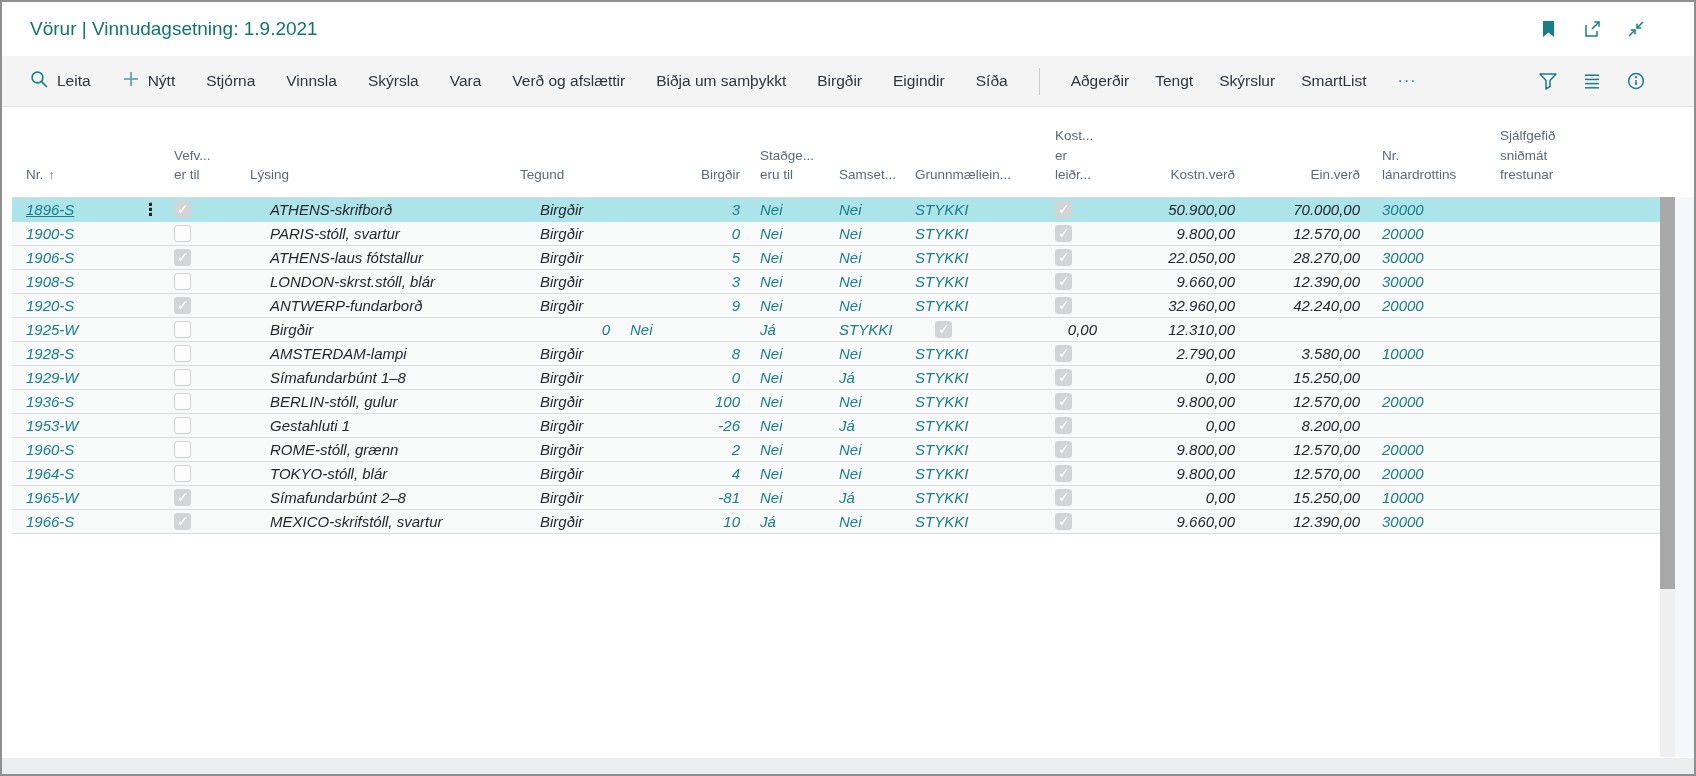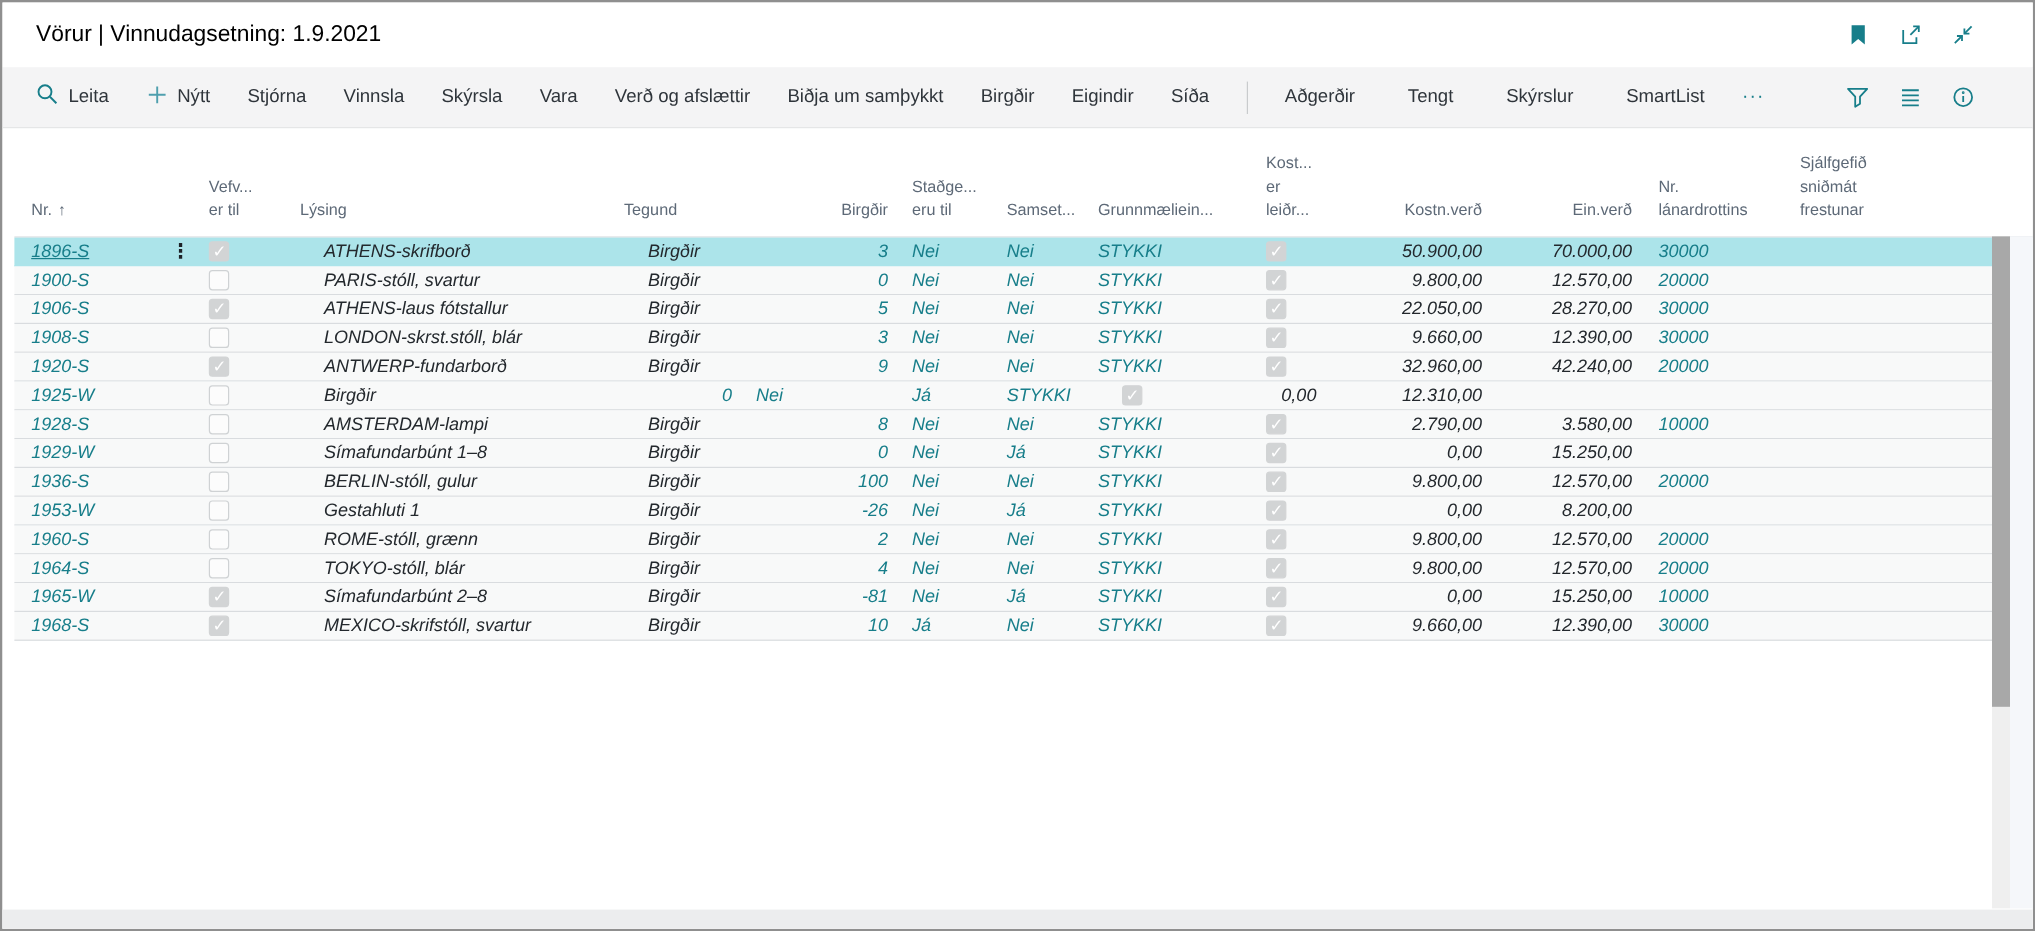--- a/index.html
+++ b/index.html
@@ -13,21 +13,21 @@
     display:flex; flex-direction:column;
     overflow:hidden; position:relative;
   }
 
   
   .titlebar {
     height:54px; flex:0 0 54px;
     display:flex; align-items:center; justify-content:space-between;
     padding:0 28px; background:#ffffff;
   }
-  .page-title { font-size:19px; color:#000000; }
+  .page-title { font-size:19px; color:#0f766e; }
   .tb-icons { display:flex; align-items:center; gap:24px; margin-right:20px; }
   .tb-icons svg { display:block; cursor:pointer; }
 
   
   .actionbar {
     height:51px; flex:0 0 51px;
     background:#f4f4f5; border-bottom:1px solid #e2e3e4;
     display:flex; align-items:center; padding:0 28px;justify-content:space-between;
   }
   .ab-left { display:flex; align-items:center; gap:31px; flex:1; white-space:nowrap; }
@@ -140,21 +140,21 @@
           <span class="ab-item">Vinnsla</span>
           <span class="ab-item">Skýrsla</span>
           <span class="ab-item">Vara</span>
           <span class="ab-item">Verð og afslættir</span>
           <span class="ab-item">Biðja um samþykkt</span>
           <span class="ab-item">Birgðir</span>
           <span class="ab-item">Eigindir</span>
           <span class="ab-item">Síða</span>
         </span>
       <span class="ab-divider"></span>
-      <span id="promoted-items" style="display:flex;gap:44px;">
+      <span id="promoted-items" style="display:flex;gap:26px;">
           <span class="ab-item">Aðgerðir</span>
           <span class="ab-item">Tengt</span>
           <span class="ab-item">Skýrslur</span>
           <span class="ab-item">SmartList</span>
         </span>
       <span class="ab-overflow">···</span>
     </div>
     <div class="ab-right">
       <span>
         <svg width="20" height="20" viewBox="0 0 20 20" fill="none" stroke="#177e8a" stroke-width="1.5" stroke-linejoin="round">
@@ -742,21 +742,21 @@
             <div class="td al-right c-einverd">
               <span class="t-dark">15.250,00</span>
             </div>
             <div class="td al-left c-nrlanardrottins">
               <span class="t-teal">10000</span>
             </div>
             <div class="td al-left c-snidmat"></div>
           </div>
           <div class="gridrow tr">
             <div class="td al-left c-nr">
-              <span class="t-link">1968-S</span>
+              <span class="t-link">1966-S</span>
             </div>
             <div class="td al-left c-menu"></div>
             <div class="td al-left c-vefv">
               <span class="cb checked"></span>
             </div>
             <div class="td al-left c-lysing">
               <span class="t-dark">MEXICO-skrifstóll, svartur</span>
             </div>
             <div class="td al-left c-tegund">
               <span class="t-dark">Birgðir</span>

